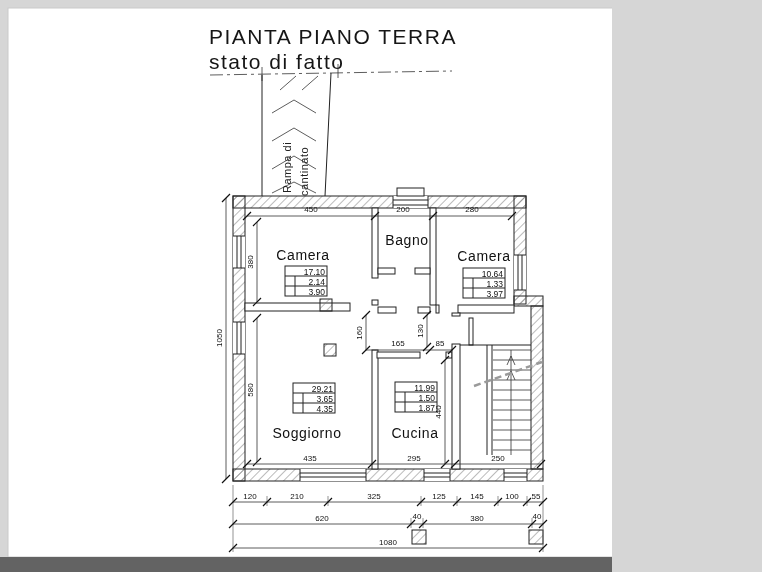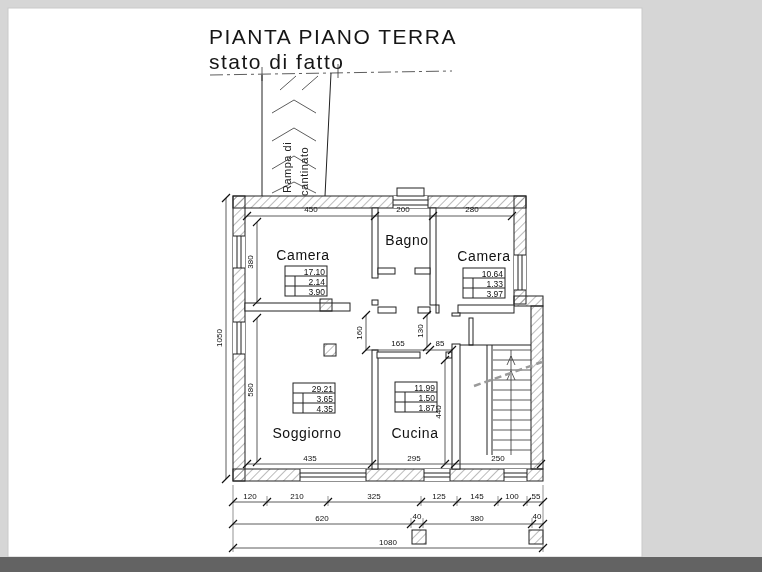--- a/index.html
+++ b/index.html
@@ -1,16 +1,16 @@
 <!DOCTYPE html>
 <html><head>
 <meta charset="utf-8">
 <style>
   html,body{margin:0;padding:0;background:#d6d6d6;}
-  .stage{position:relative;width:762px;height:572px;overflow:hidden;font-family:"Liberation Sans",sans-serif;text-align:right;}
+  .stage{position:relative;width:612px;height:572px;overflow:hidden;font-family:"Liberation Sans",sans-serif;text-align:right;}
   svg{display:block;}
   .title{font-family:"Liberation Sans",sans-serif;font-size:21px;fill:#161616;letter-spacing:1.5px;}
   .roomtext{font-family:"Liberation Sans",sans-serif;font-size:14px;fill:#111;text-anchor:middle;letter-spacing:0.6px;}
   .dimtext{font-family:"Liberation Sans",sans-serif;font-size:8px;fill:#111;text-anchor:middle;}
   .tbltext{font-family:"Liberation Sans",sans-serif;font-size:8.5px;fill:#111;text-anchor:end;}
   .ramptext{font-family:"Liberation Sans",sans-serif;font-size:11px;fill:#222;letter-spacing:0.5px;}
   .ln{stroke:#222;stroke-width:1;fill:none;}
   .thin{stroke:#333;stroke-width:0.8;fill:none;}
   .dim{stroke:#333;stroke-width:0.8;fill:none;}
   .ext{stroke:#666;stroke-width:0.7;fill:none;}

